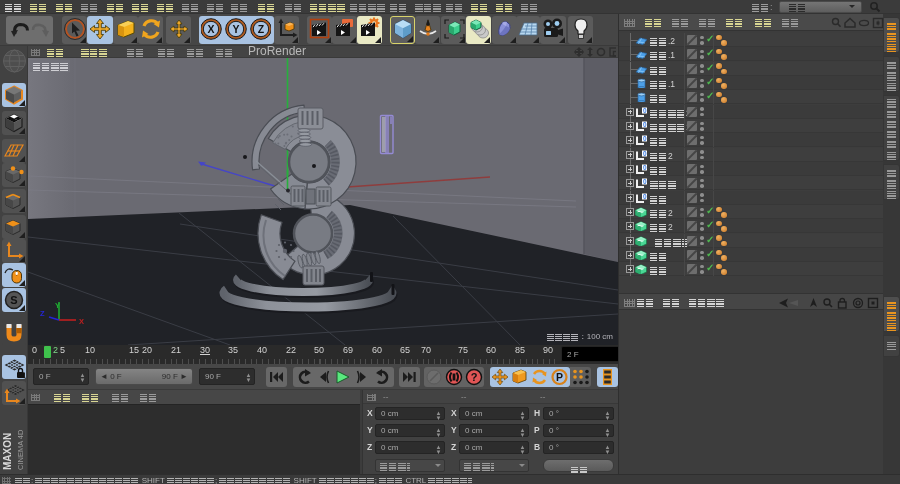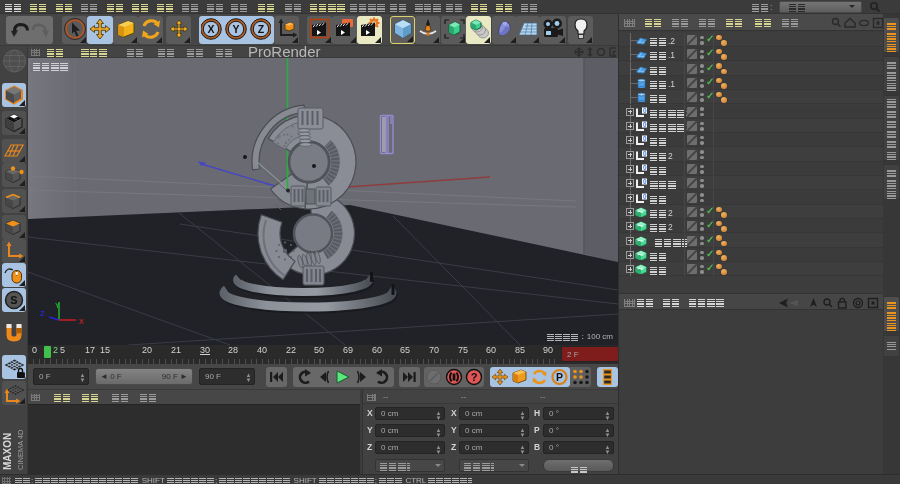--- a/index.html
+++ b/index.html
@@ -415,21 +415,21 @@
 </div>
 
 <div id="vpmenu" class="abs" style="left:28px;top:46px;width:590px;height:12px;background:#444;border-bottom:1px solid #3a3a3a;">
 <span class="abs" style="left:3px;top:3px;width:9px;height:7px;background:repeating-linear-gradient(90deg,#7a7a7a 0 1px,transparent 1px 2.5px),repeating-linear-gradient(0deg,#7a7a7a 0 1px,transparent 1px 2.5px);"></span>
 <span class="abs y" style="left:19px;top:2px;"><i class="zh" style="width:18px"></i></span>
 <span class="abs y" style="left:53px;top:2px;"><i class="zh" style="width:27px"></i></span>
 <span class="abs g" style="left:99px;top:2px;"><i class="zh" style="width:18px"></i></span>
 <span class="abs g" style="left:130px;top:2px;"><i class="zh" style="width:18px"></i></span>
 <span class="abs g" style="left:159px;top:2px;"><i class="zh" style="width:18px"></i></span>
 <span class="abs g" style="left:188px;top:2px;"><i class="zh" style="width:18px"></i></span>
-<span class="abs" style="left:220px;top:1px;font-size:15px;color:#b8b8b8;">ProRender</span>
+<span class="abs" style="left:220px;top:1px;font-size:12px;color:#b8b8b8;">ProRender</span>
 <svg class="abs" style="left:546px;top:1px" width="42" height="10">
 <g fill="#2e2e2e" stroke="#2e2e2e">
 <path d="M5 0 L8 3 L6 3 L6 4 L8 4 L8 2.5 L10 5 L8 7.5 L8 6 L6 6 L6 7 L8 7 L5 10 L2 7 L4 7 L4 6 L2 6 L2 7.5 L0 5 L2 2.5 L2 4 L4 4 L4 3 L2 3 Z" stroke="none"></path>
 <path d="M16 0 L19 3 L17 3 L17 7 L19 7 L16 10 L13 7 L15 7 L15 3 L13 3 Z" stroke="none"></path>
 <circle cx="27" cy="5" r="3.5" fill="none" stroke-width="1.6"></circle>
 <rect x="36" y="1" width="8" height="8" fill="none" stroke-width="1.4"></rect>
 <rect x="39.5" y="4.5" width="4.5" height="4.5" fill="none" stroke-width="1.4"></rect>
 </g>
       </svg>
 </div>
@@ -628,43 +628,43 @@
       </div>
 
 <span class="abs" style="right:5px;top:274px;color:#b4b4ba;font-size:8px;"><i class="zs" style="width:32px"></i>：100 cm</span>
 </div>
 
 <div id="ruler" class="abs" style="left:28px;top:345px;width:590px;height:19px;background:#2a2a2a;">
 <div class="abs" style="left:0;top:0;width:531px;height:19px;overflow:hidden;">
 <div class="abs" style="left:1px;top:1px;color:#d2d2d2;font-size:9px;letter-spacing:0;">
 <span class="abs" style="left:3px;">0</span>
           <span class="abs" style="left:31px;">5</span>
-          <span class="abs" style="left:56px;">17</span>
-          <span class="abs" style="left:71px;">15</span>
+          <span class="abs" style="left:56px;">10</span>
+          <span class="abs" style="left:100px;">15</span>
           <span class="abs" style="left:113px;">20</span>
           <span class="abs" style="left:142px;">21</span>
           <span class="abs" style="left:171px;text-decoration:underline;">30</span>
-          <span class="abs" style="left:199px;">28</span>
+          <span class="abs" style="left:199px;">35</span>
           <span class="abs" style="left:228px;">40</span>
           <span class="abs" style="left:257px;">22</span>
           <span class="abs" style="left:285px;">50</span>
           <span class="abs" style="left:314px;">69</span>
           <span class="abs" style="left:343px;">60</span>
           <span class="abs" style="left:371px;">65</span>
-          <span class="abs" style="left:400px;">70</span>
+          <span class="abs" style="left:392px;">70</span>
           <span class="abs" style="left:429px;">75</span>
           <span class="abs" style="left:457px;">60</span>
           <span class="abs" style="left:486px;">85</span>
           <span class="abs" style="left:514px;">90</span>
 </div>
 <div class="abs" style="left:5px;top:14px;width:522px;height:5px;background:repeating-linear-gradient(90deg,#4d4d4d 0 1px,transparent 1px 5.73px);"></div>
 <div class="abs" style="left:16px;top:1px;width:7px;height:12px;background:#3fc14c;border-radius:1px;"></div>
         <span class="abs" style="left:25px;top:1px;color:#7fd88a;font-size:9px;">2</span>
 </div>
-<div class="abs fld" style="left:533px;top:1px;width:83px;height:16px;line-height:15px;background:#7f1d1d;">2 F<span class="spin" style="top:4px;">▲<br>▼</span></div>
+<div class="abs fld" style="left:533px;top:1px;width:83px;height:16px;line-height:15px;background:#000000;">2 F<span class="spin" style="top:4px;">▲<br>▼</span></div>
 </div>
 
 <div id="transport" class="abs" style="left:28px;top:364px;width:590px;height:26px;background:#474747;border-bottom:1px solid #3a3a3a;">
 <div class="fld" style="left:5px;top:4px;width:56px;height:17px;line-height:15px;">0 F<span class="spin" style="top:4px;">▲<br>▼</span></div>
 <div class="abs" style="left:67px;top:4px;width:98px;height:17px;border-radius:3px;background:linear-gradient(#848484,#6a6a6a);border:1px solid #4a4a4a;color:#2c2c2c;font-size:8px;line-height:15px;">
 <span style="position:absolute;left:4px;">◄ 0 F</span>
         <span style="position:absolute;right:4px;">90 F ►</span>
       </div>
 <div class="fld" style="left:171px;top:4px;width:56px;height:17px;line-height:15px;">90 F<span class="spin" style="top:4px;">▲<br>▼</span></div>
 

